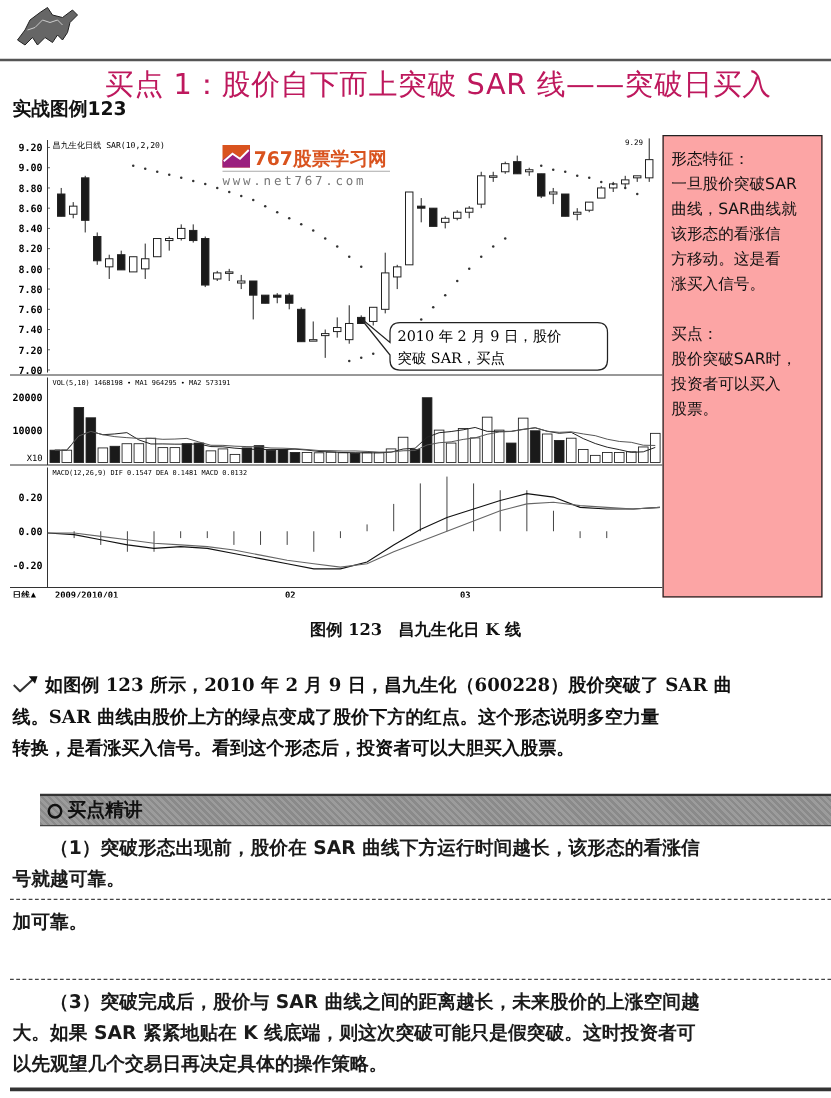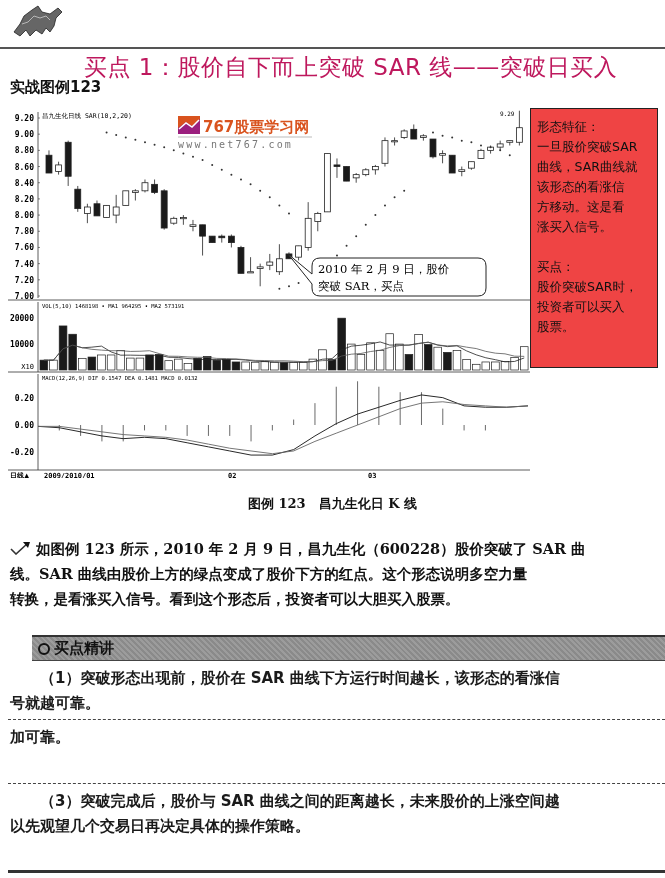--- a/index.html
+++ b/index.html
@@ -14,22 +14,22 @@
     position: absolute; left: 84px; top: 8px; font-size: 23px;
     font-family: "DejaVu Sans", "Liberation Sans", sans-serif; letter-spacing: 0.5px; color: #be185d; margin-top: 44px;
   }
   .header-rule { position: absolute; left: 0; top: 47px; width: 665px; height: 2px; background: #555; }
   .section-label {
     position: absolute; left: 10px; top: 78px; font-size: 15px; font-weight: bold;
     font-family: "DejaVu Sans", "Liberation Sans", sans-serif;
   }
   .chart-frame { position: absolute; left: 8px; top: 108px; width: 650px; height: 370px; text-align: center; }
   .side-panel {
-    position: absolute; left: 530px; top: 108px; width: 128px; height: 260px;
-    border: 1.5px solid #222; background: #ef4444; padding: 8px 6px; font-size: 12.5px; line-height: 20px;
+    position: absolute; left: 530px; top: 108px; width: 128px; height: 370px;
+    border: 1.5px solid #222; background: #fca5a5; padding: 8px 6px; font-size: 12.5px; line-height: 20px;
     font-family: "DejaVu Sans", "Liberation Sans", sans-serif;
   }
   .side-panel .h { font-weight: normal; }
   .side-panel .gap { height: 20px; }
   .caption {
     position: absolute; left: 0; width: 665px; top: 495px; text-align: center; font-size: 13px; font-weight: bold;
   }
   .para {
     position: absolute; left: 10px; width: 645px; font-size: 14.5px; line-height: 25px; font-weight: bold;
   }
@@ -385,15 +385,16 @@
   <div><span class="indent"></span><span>（1）突破形态出现前，股价在 SAR 曲线下方运行时间越长，该形态的看涨信</span></div>
   <div>号就越可靠。</div>
 </div>
 <div class="dash" style="top:719px;"></div>
 <div class="point" style="top:725px;">
   <div>加可靠。</div>
 </div>
 <div class="dash" style="top:783px;"></div>
 <div class="point" style="top:789px;">
   <div><span class="indent"></span><span>（3）突破完成后，股价与 SAR 曲线之间的距离越长，未来股价的上涨空间越</span></div>
+  <div>大。如果 SAR 紧紧地贴在 K 线底端，则这次突破可能只是假突破。这时投资者可</div>
   <div>以先观望几个交易日再决定具体的操作策略。</div>
 </div>
 <div class="bottom-rule"></div>
 
 </body></html>

